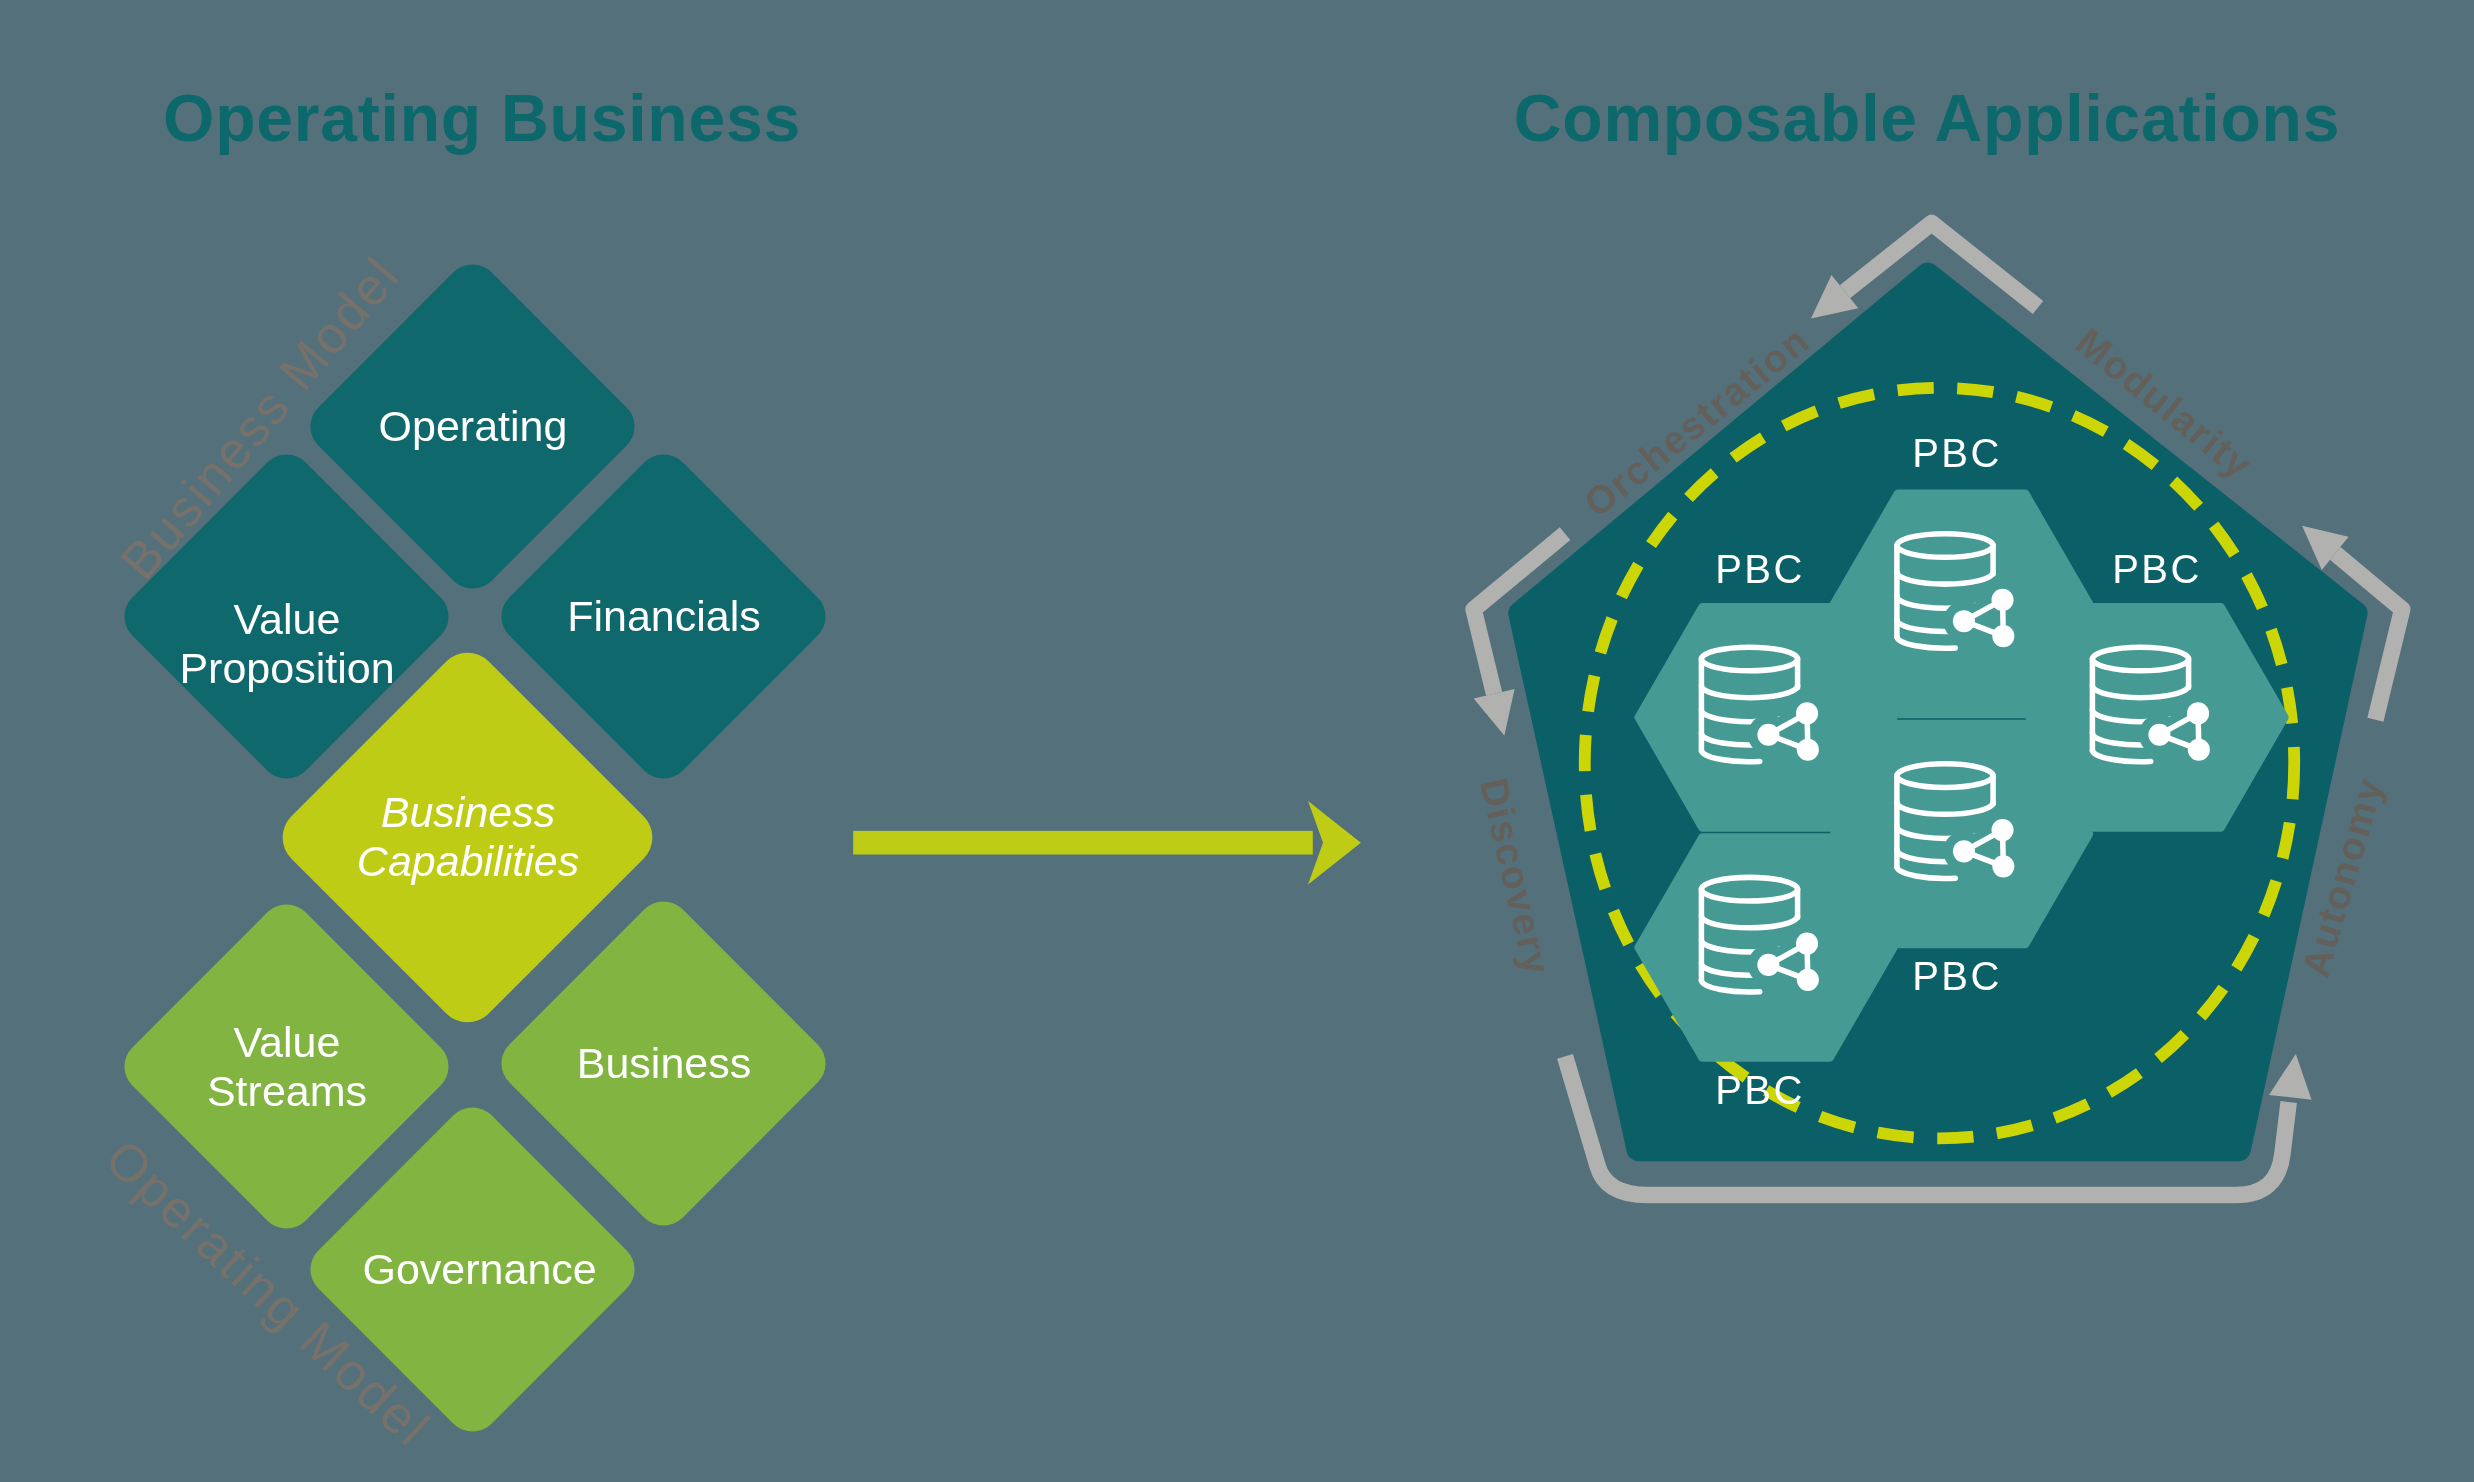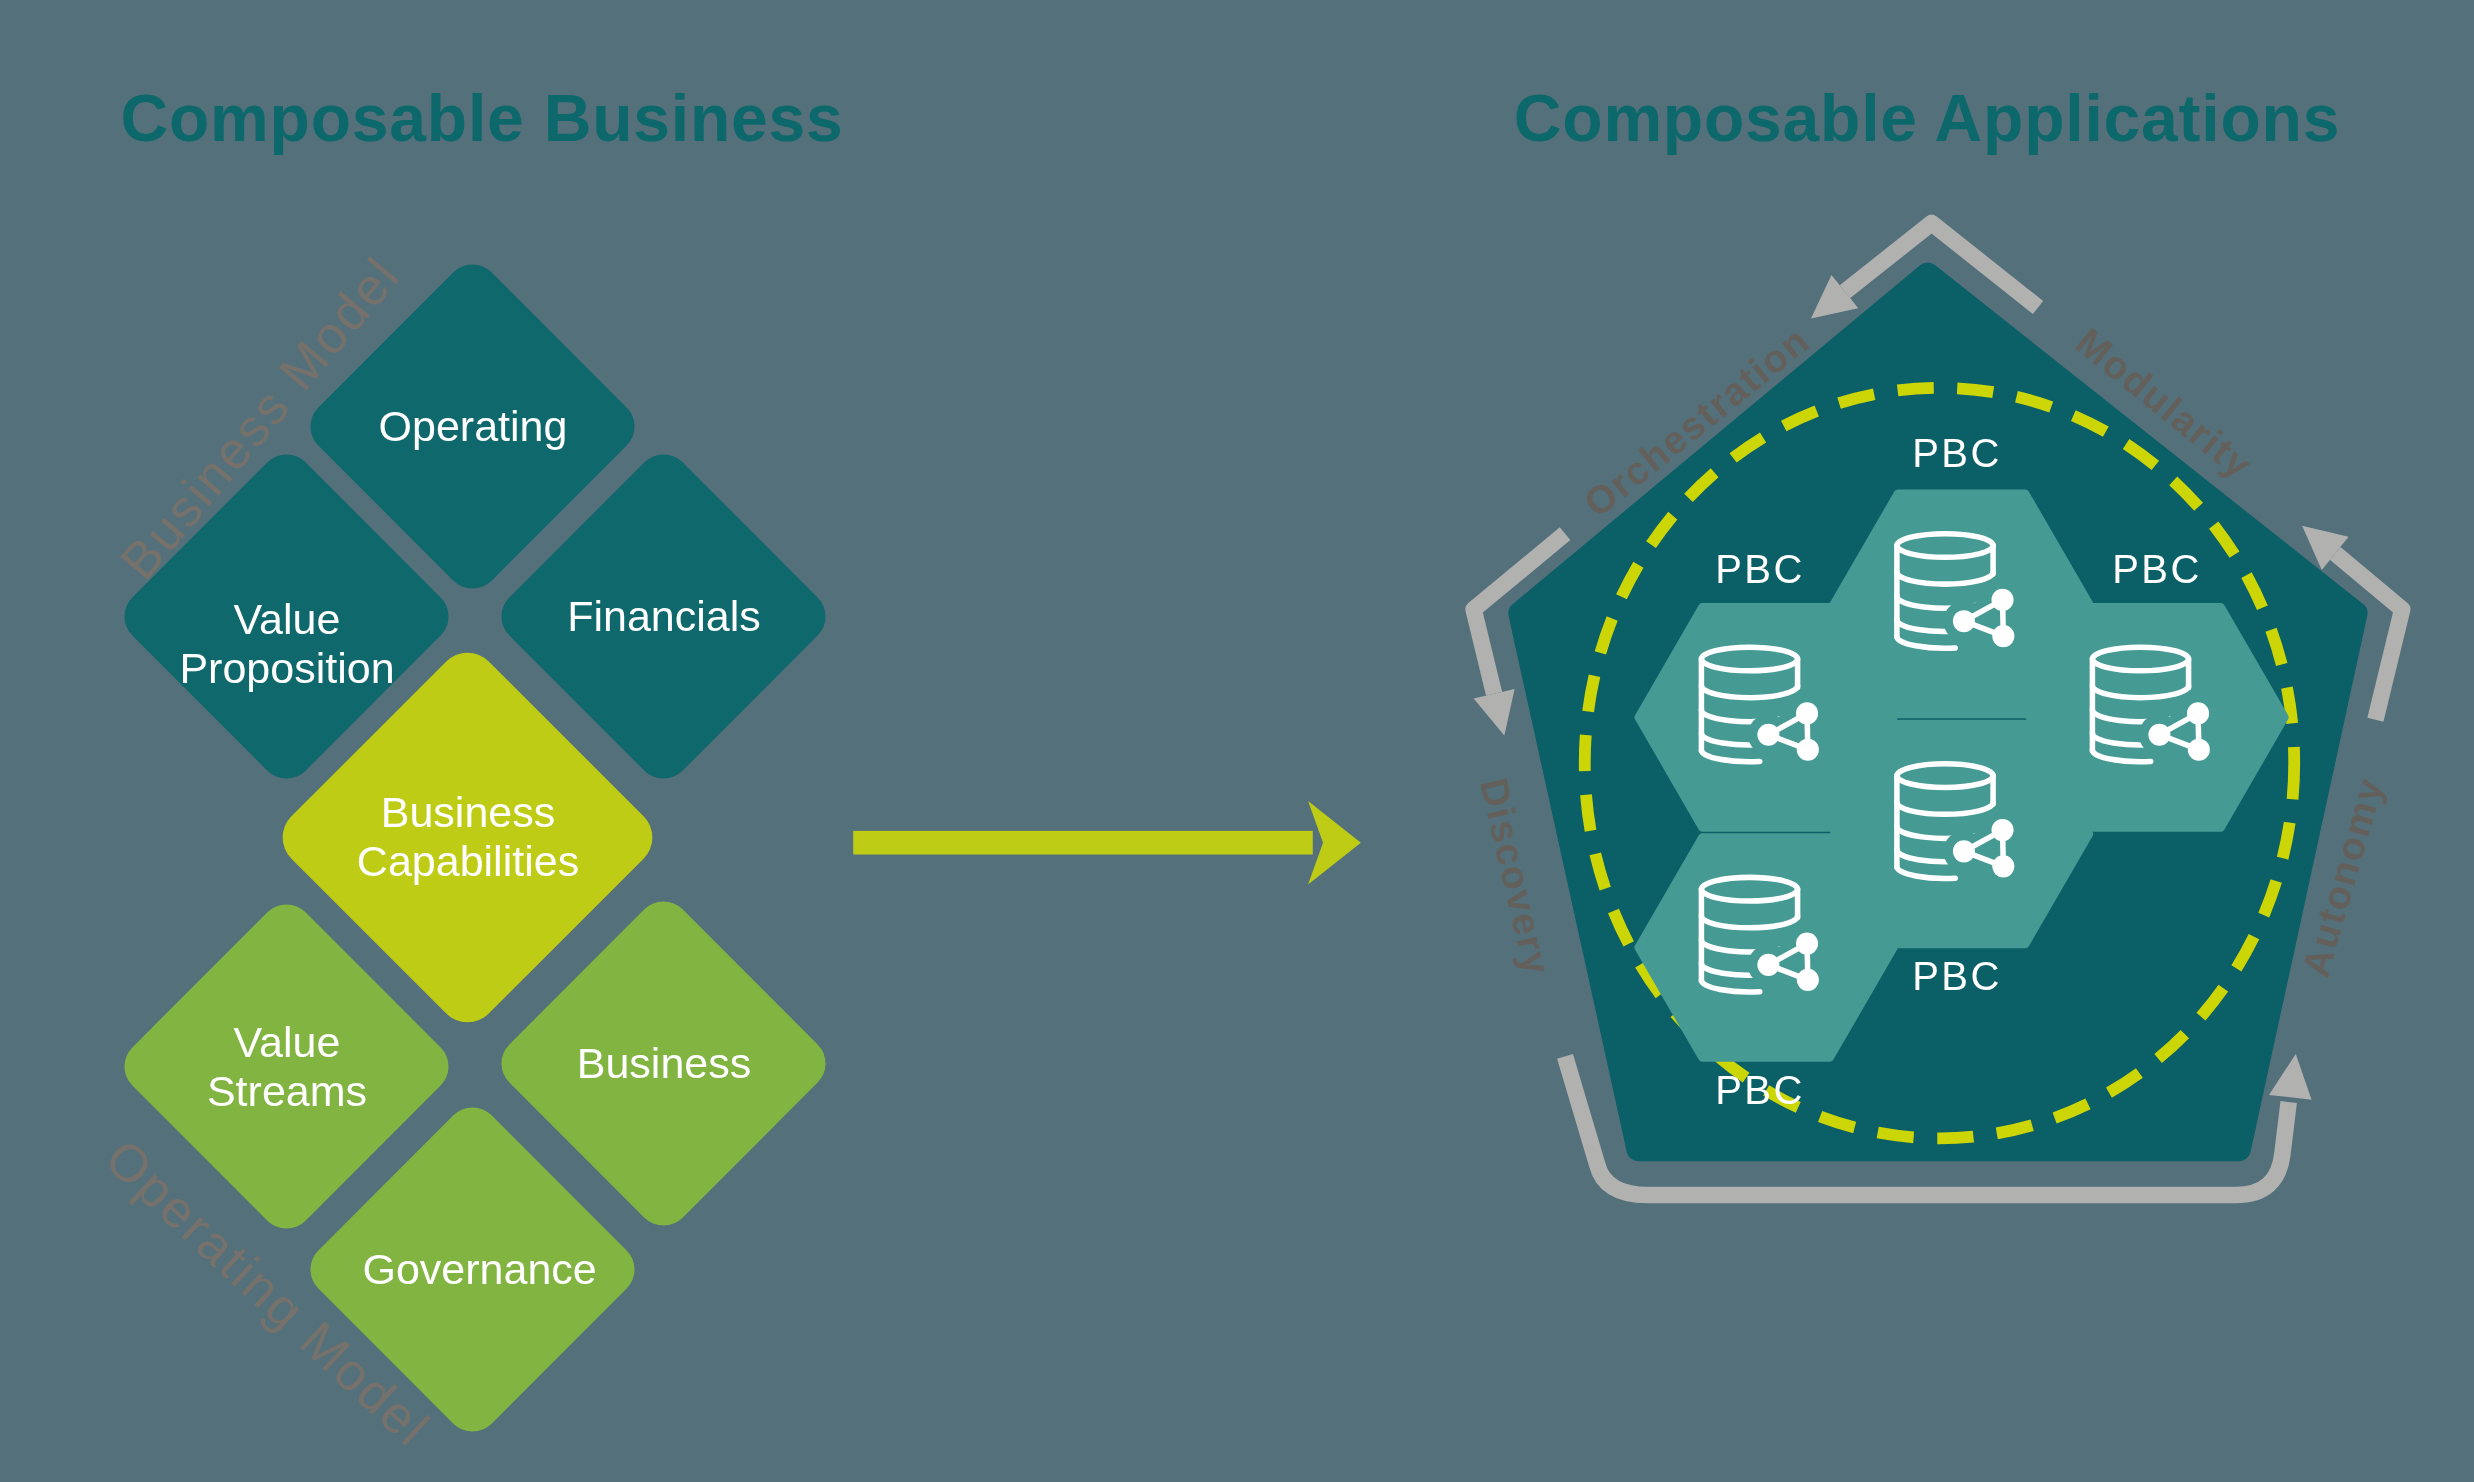--- a/index.html
+++ b/index.html
@@ -29,21 +29,21 @@
     transform:rotate(45deg);
   }
   .d-teal{background:var(--diamond-teal);}
   .d-lime{background:var(--diamond-lime);border-radius:30px;}
   .d-green{background:var(--diamond-green);}
   .diamond-label{
     position:absolute;transform:translate(-50%,-50%);
     width:221px;text-align:center;color:var(--white);
     font-size:43px;line-height:1.14;font-weight:400;
   }
-  .diamond-label.wide{width:265px;}
+  .diamond-label.wide{width:265px;font-style:italic;}
   .pbc-label{
     position:absolute;transform:translate(-50%,-50%);
     color:var(--white);font-size:40px;letter-spacing:2.4px;font-weight:400;
     white-space:nowrap;
   }
   .edge-label{
     position:absolute;color:var(--edge-label-gray);
     font-size:39px;font-weight:700;letter-spacing:1.6px;
     white-space:nowrap;opacity:.9;
   }
@@ -137,21 +137,21 @@
     <g>
       <path class="gray-arrow" d="M 3013 913 L 3047 773 L 2962 702"></path>
       <polygon class="gray-head" points="2920,667 2979,681 2945,723"></polygon>
     </g>
     <g>
       <path class="gray-arrow" d="M 1985 1340 L 2026 1478 Q 2036 1516 2090 1516 L 2836 1516 Q 2889 1516 2895 1464 L 2903 1398"></path>
       <polygon class="gray-head" points="2912,1337 2932,1395 2878,1389"></polygon>
     </g>
   </svg>
 
-  <div class="abs section-title" style="left:482px;top:118px;">Composable Business</div>
+  <div class="abs section-title" style="left:482px;top:118px;">Operating Business</div>
 
   <div class="abs watermark" style="left:260px;top:418px;transform:translate(-50%,-50%) rotate(-50deg);">Business Model</div>
   <div class="abs watermark" style="left:268px;top:1293px;transform:translate(-50%,-50%) rotate(43deg);">Operating Model</div>
 
   <div class="diamond d-teal" style="left:350px;top:304px;width:245px;height:245px;"></div>
   <div class="diamond d-teal" style="left:164px;top:494px;width:245px;height:245px;"></div>
   <div class="diamond d-teal" style="left:541px;top:494px;width:245px;height:245px;"></div>
   <div class="diamond d-lime" style="left:328px;top:698px;width:279px;height:279px;"></div>
   <div class="diamond d-green" style="left:164px;top:944px;width:245px;height:245px;"></div>
   <div class="diamond d-green" style="left:541px;top:941px;width:245px;height:245px;"></div>

